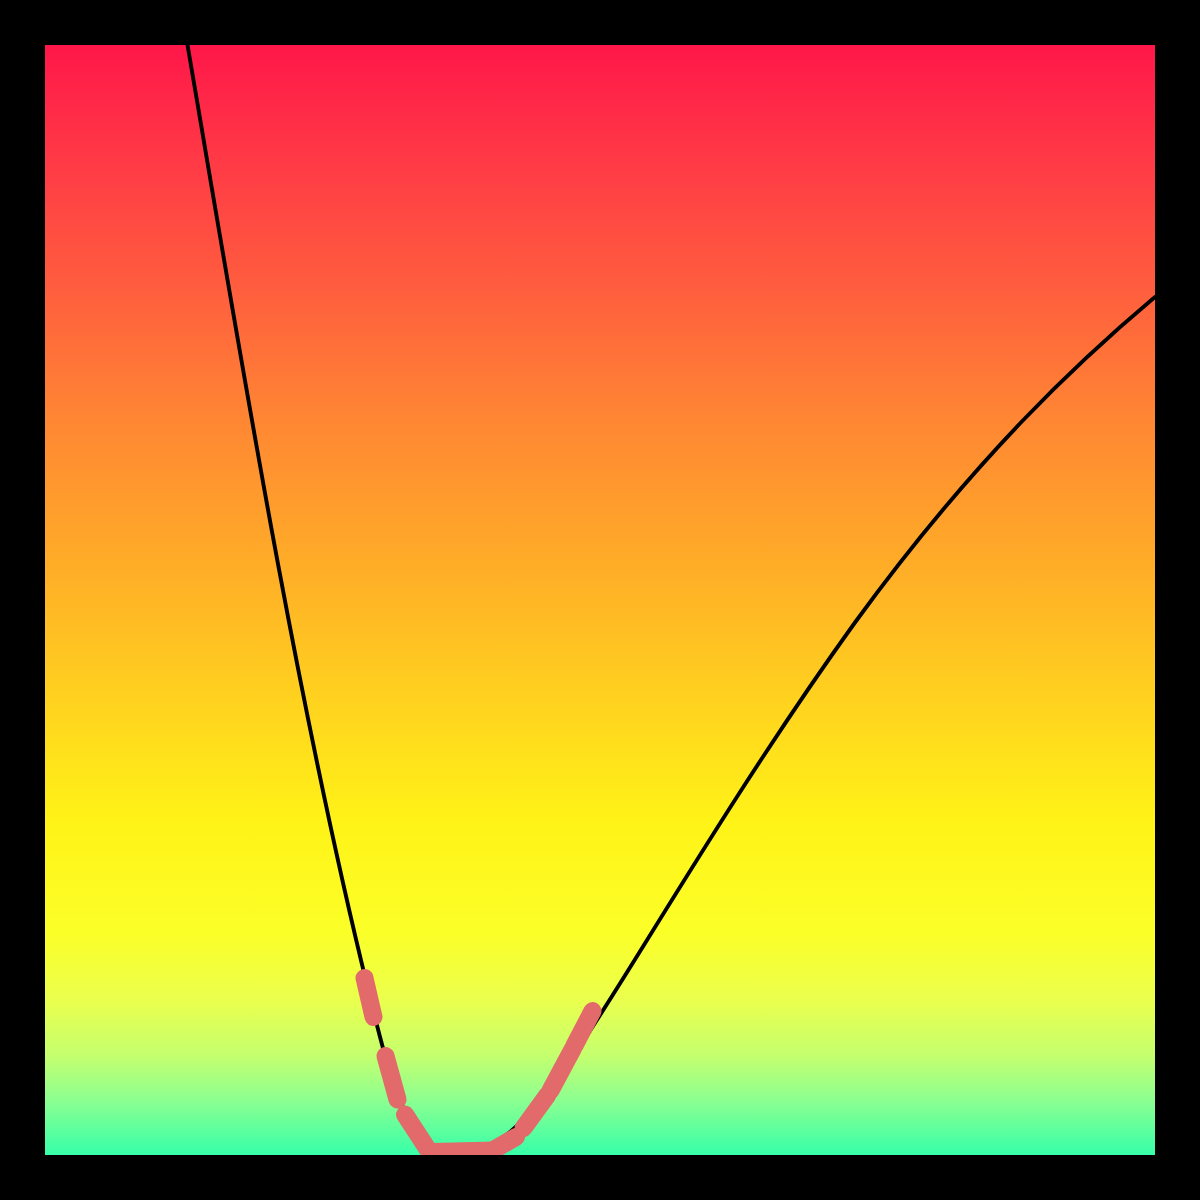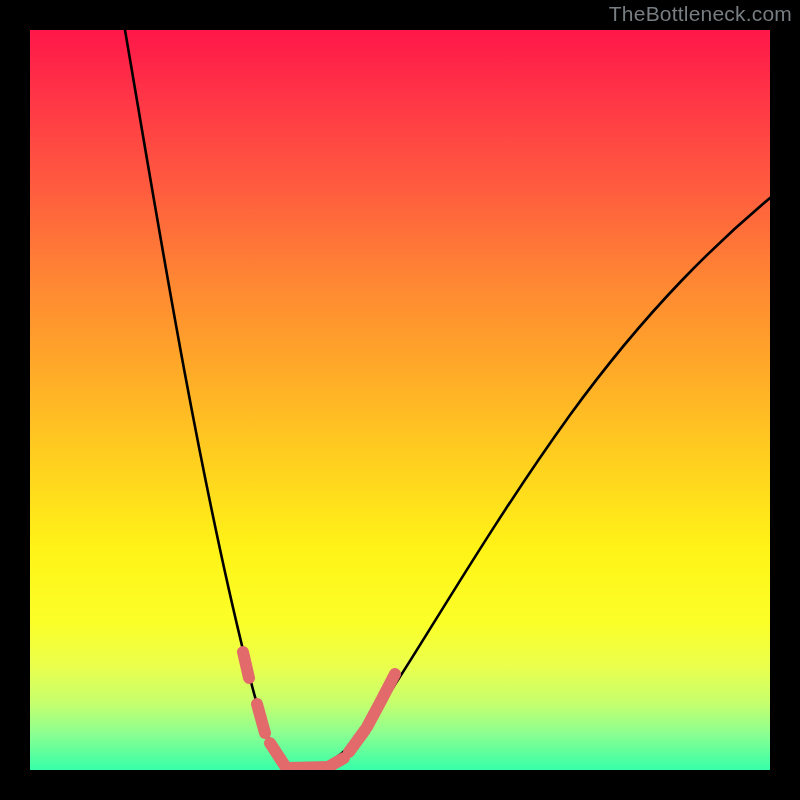--- a/index.html
+++ b/index.html
@@ -76,14 +76,13 @@
         <line x1="227" y1="674" x2="235" y2="703"></line>
         <line x1="240" y1="713" x2="255" y2="736"></line>
         <line x1="258" y1="738" x2="300" y2="737"></line>
         <line x1="300" y1="736" x2="314" y2="728"></line>
         <line x1="319" y1="722" x2="335" y2="700"></line>
         <line x1="337" y1="697" x2="352" y2="669"></line>
         <line x1="353" y1="667" x2="365" y2="644"></line>
       </g>
     </svg>
   </div>
-  <div class="watermark">TheBottleneck.com</div>
 </div>
 
 </body></html>

